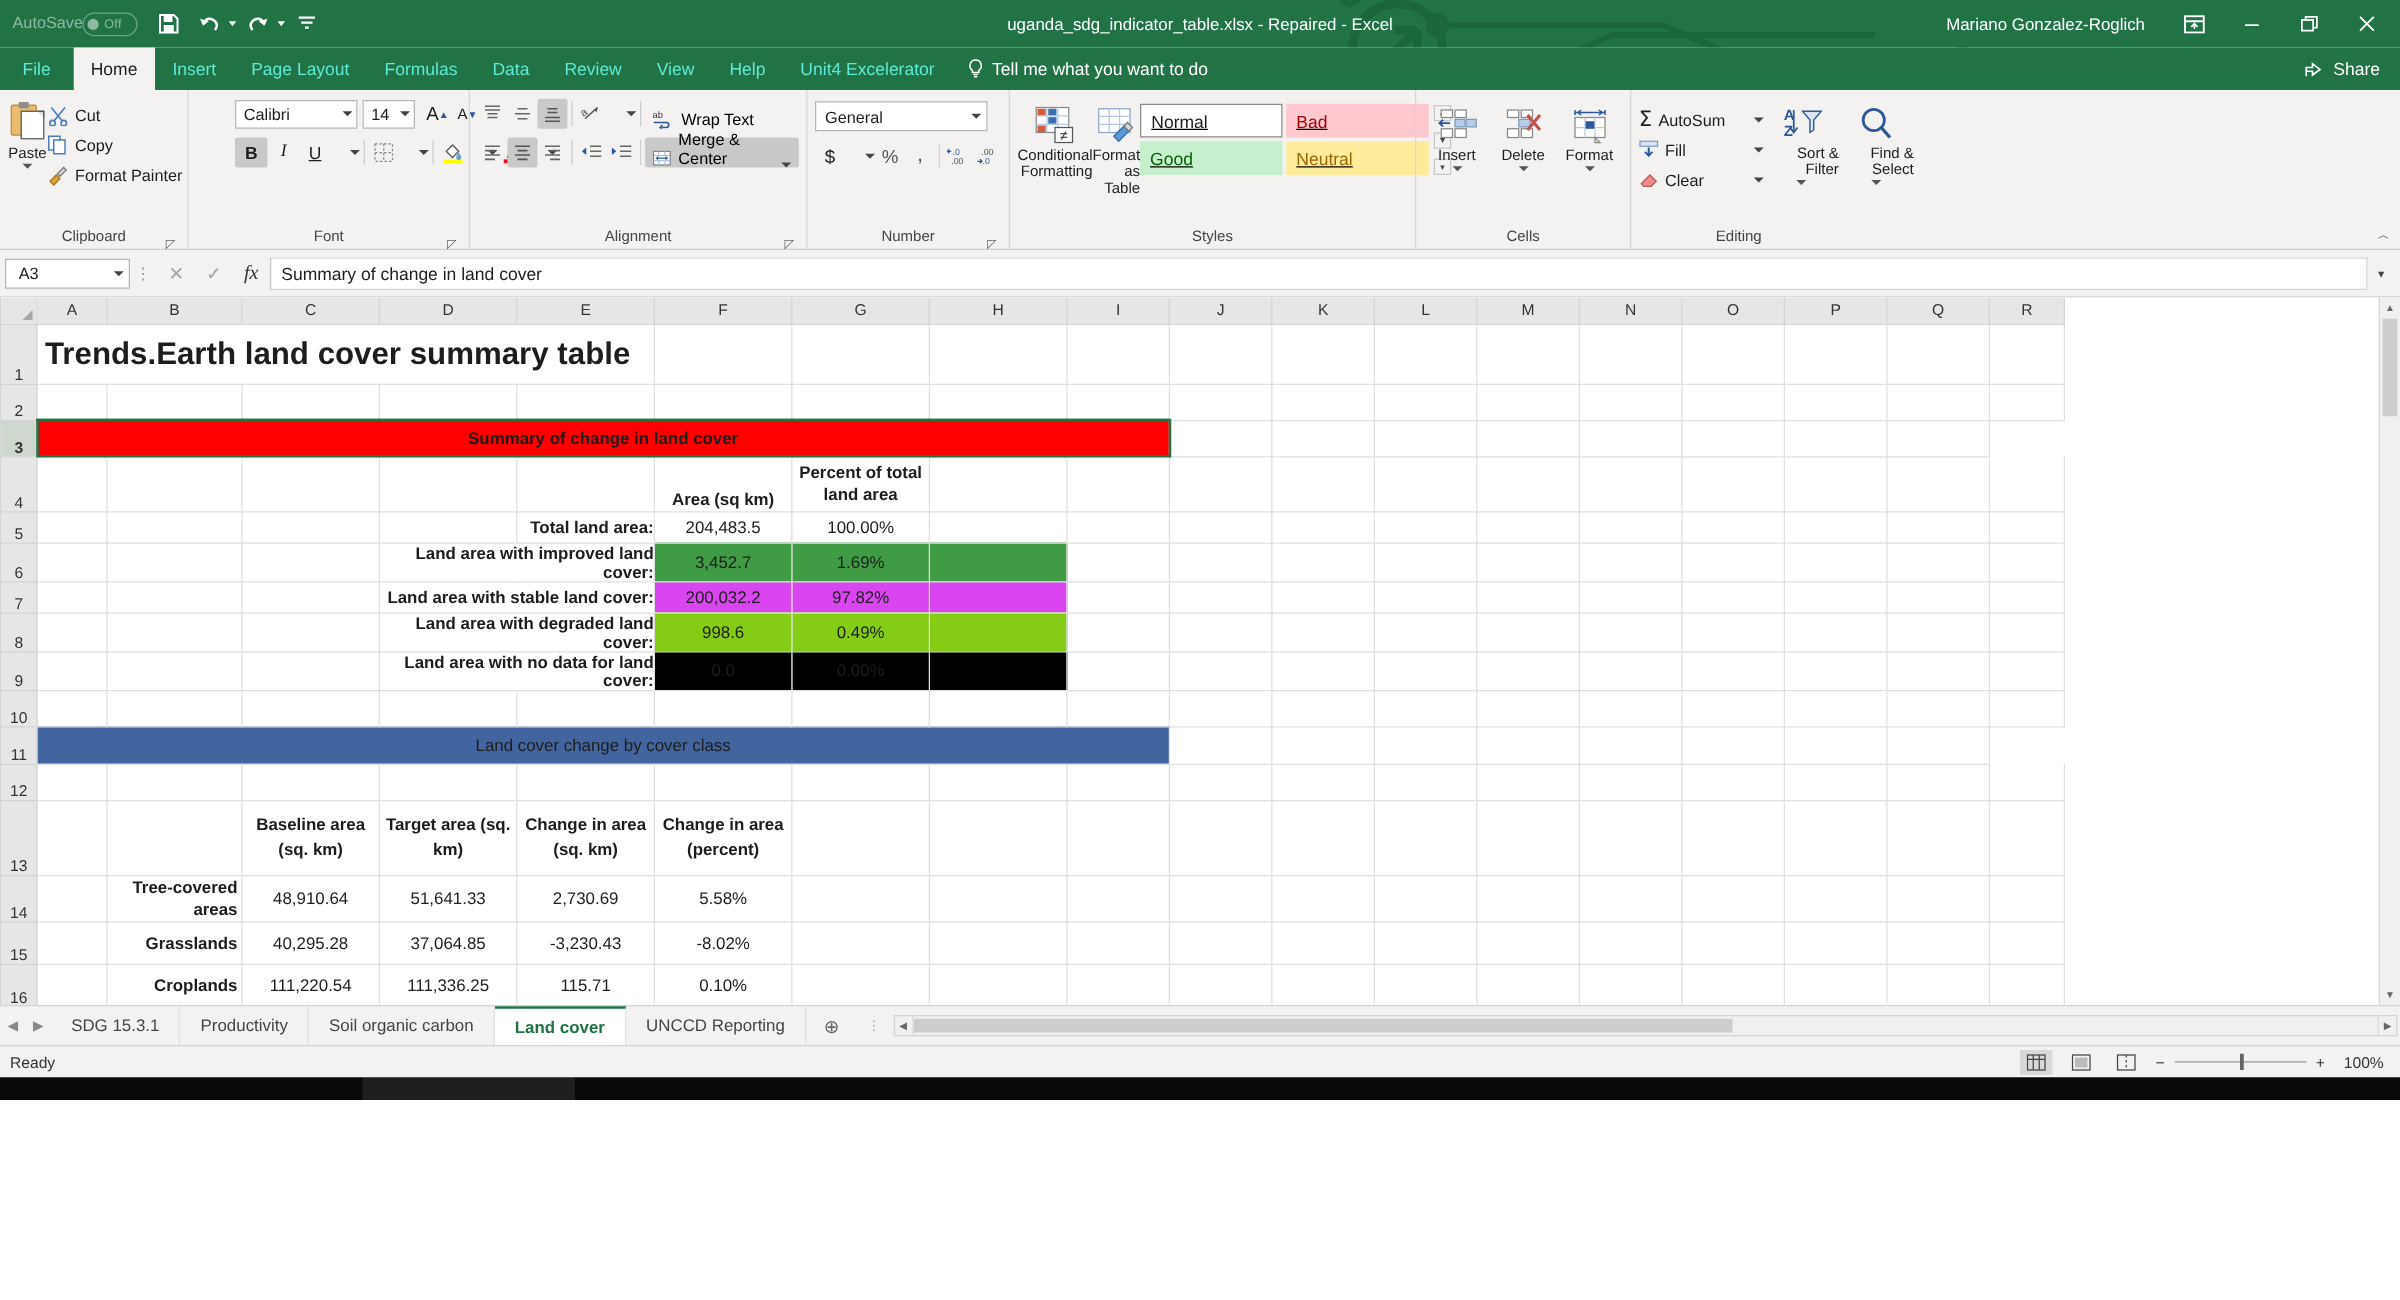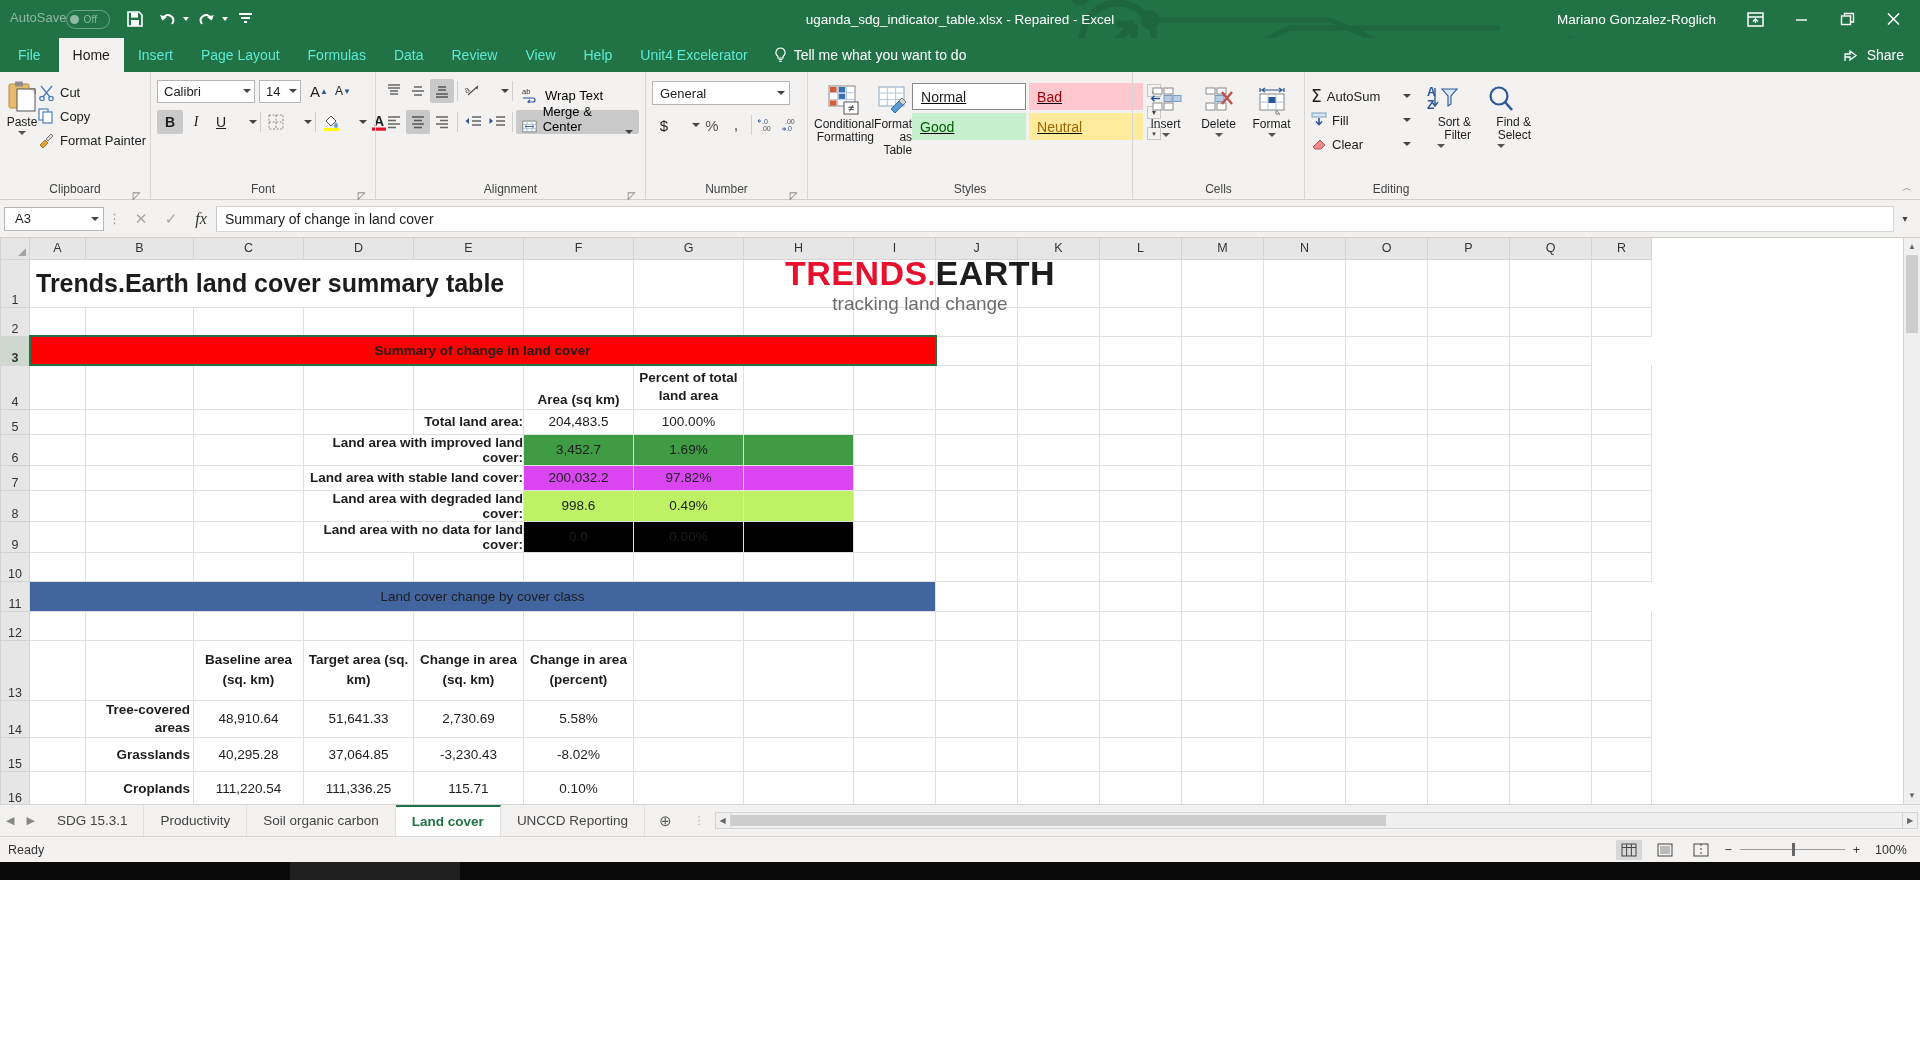--- a/index.html
+++ b/index.html
@@ -162,21 +162,21 @@
     background:#ff0000; color:#fff; font-weight:bold; font-size:16px; text-align:center;
     border-top:2px solid #1e6b3a; border-bottom:2px solid #1e6b3a;
   }
   .banner-blue {
     background:#42659f; color:#fff; font-size:16px; text-align:center;
   }
   .sel-green { outline:2px solid #217346; outline-offset:-1px; }
 
   .c-green { background:#3f9c44; color:#fff; }
   .c-cream { background:#d946ef; color:#1d1d1d; }
-  .c-darkred { background:#bef264; color:#fff; }
+  .c-darkred { background:#84cc16; color:#fff; }
   .c-black { background:#000; color:#fff; }
 
   .bx { border:1.5px solid #2b2b2b; }
 
   .logo-wrap {
     position:absolute; left:755px; top:16px; width:330px; text-align:center; pointer-events:none;
   }
   .logo-main { font-size:34px; font-weight:bold; letter-spacing:.5px; line-height:38px; }
   .logo-tr { color:#e8112d; }
   .logo-dot { color:#e8112d; font-size:26px; }
@@ -373,21 +373,21 @@
           </div>
         </div>
       </div>
       <div class="glabel" style="width:100%">
         <span>Clipboard</span>
         <span class="dlg">◸</span>
       </div>
     </div>
 
     <div class="rgroup" style="width:225px">
-      <div class="gbody" style="flex-direction:column; padding-top:3px;">
+      <div class="gbody" style="flex-direction:column; padding-top:3px;margin-left:31px;">
         <div style="display:flex;align-items:center;">
           <div class="fontname">
             <span>Calibri</span>
             <span class="ddarr"></span>
           </div>
           <div class="fontsize">
             <span>14</span>
             <span class="ddarr"></span>
           </div>
           <div class="ibtn" style="margin-left:6px;font-size:15px;">
@@ -739,26 +739,20 @@
     </div>
     <div class="fb-input">
       <span>Summary of change in land cover</span>
     </div>
     <div class="fb-exp">▾</div>
   </div>
 
   <div class="gridwrap">
     <div class="gridmain">
 
-      <div class="logo-wrap">
-        <div class="logo-main">
-          <span class="logo-tr">TRENDS</span><span class="logo-dot">.</span><span class="logo-ea">EARTH</span>
-        </div>
-        <div class="logo-sub">tracking land change</div>
-      </div>
 
       <table class="sheet">
         <colgroup>
           <col style="width:29px">
           <col style="width:56px">
             <col style="width:108px">
             <col style="width:110px">
             <col style="width:110px">
           <col style="width:110px">
             <col style="width:110px">

